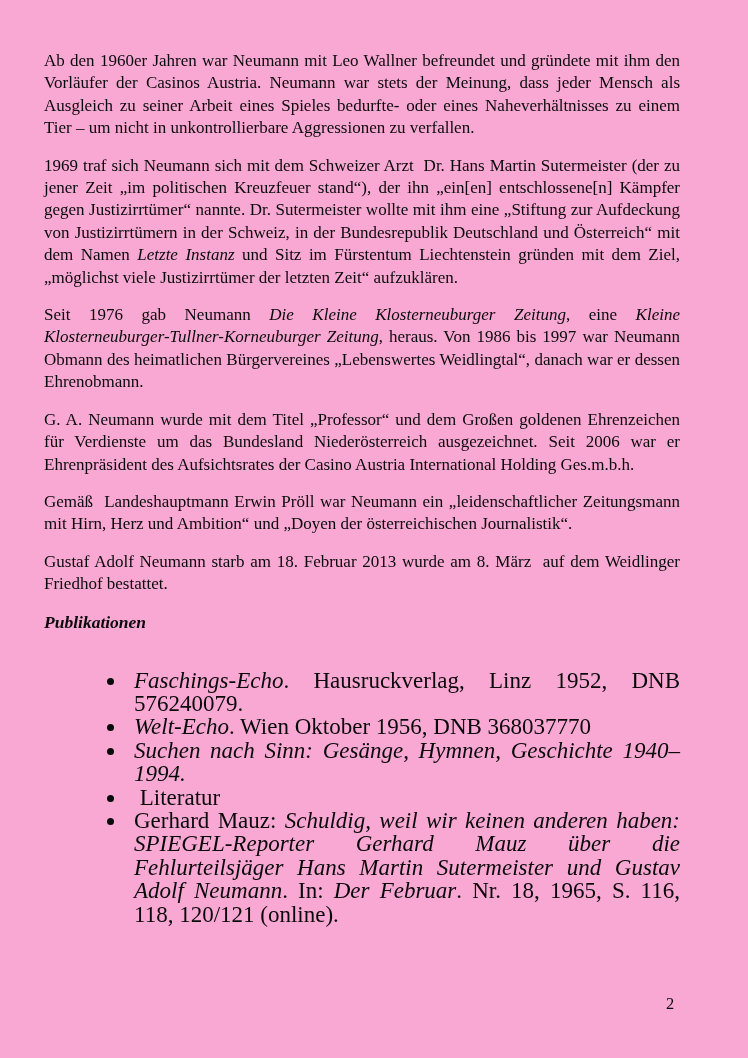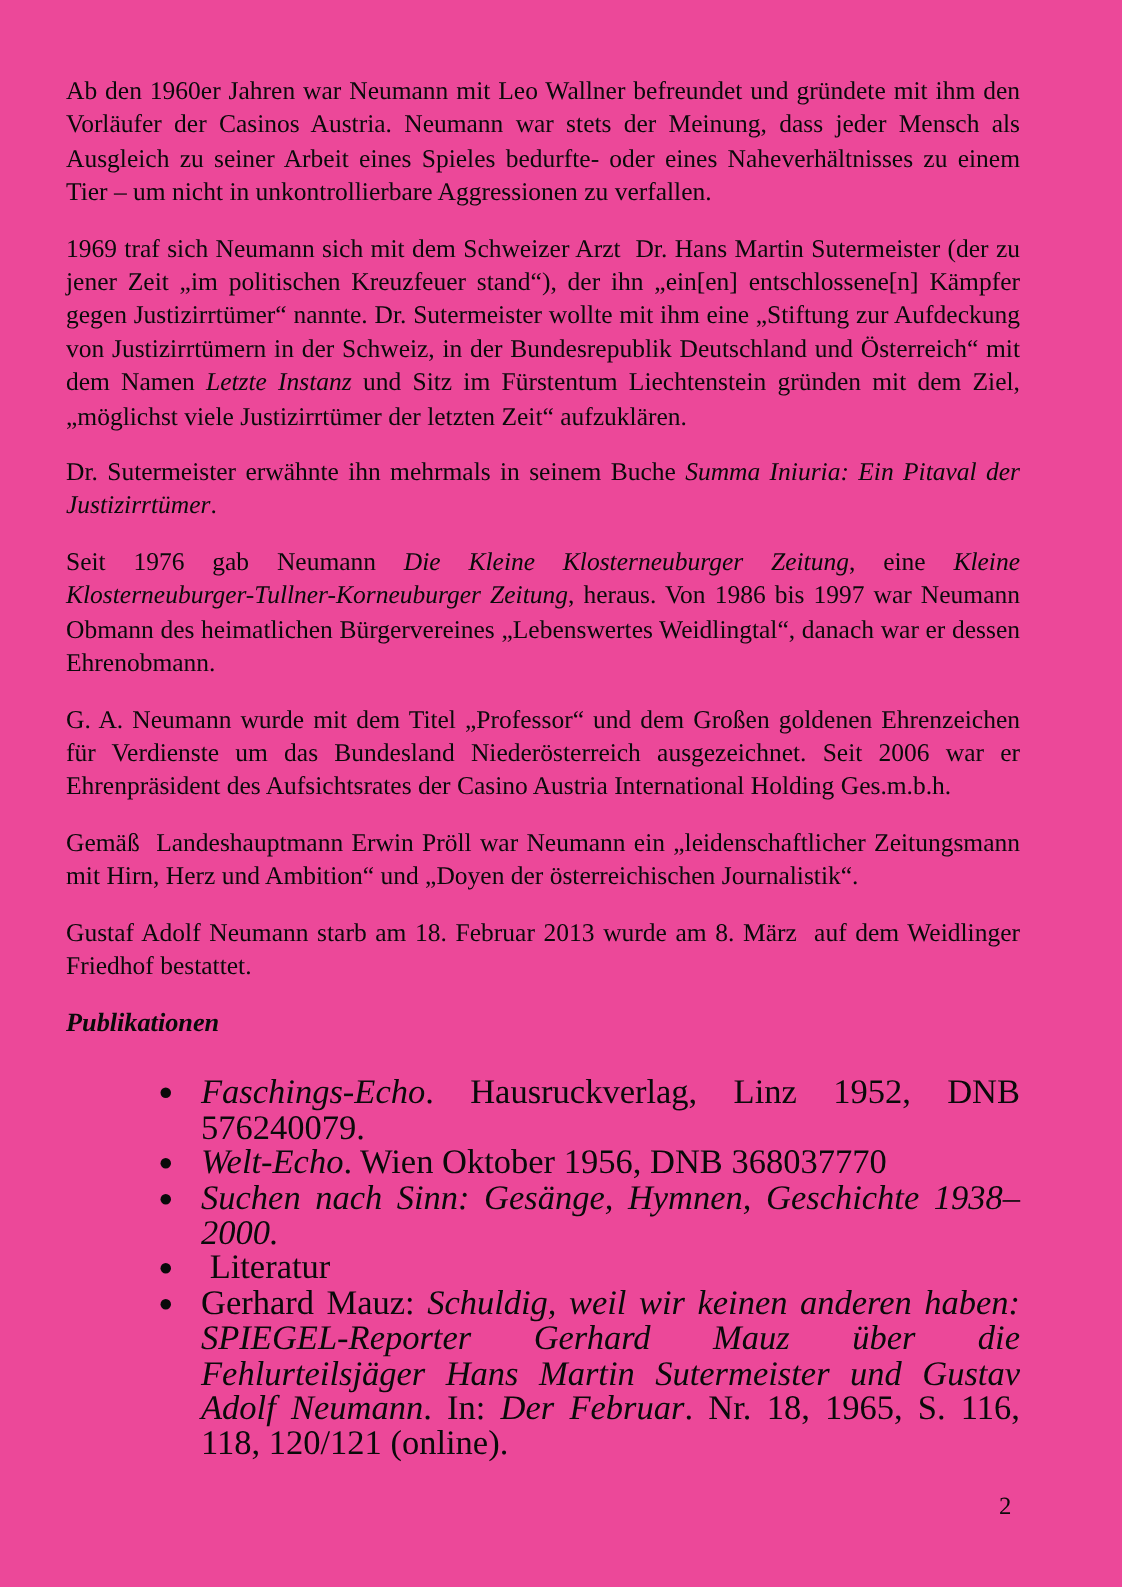--- a/index.html
+++ b/index.html
@@ -4,41 +4,41 @@
 <style>
   html, body {
     margin: 0;
     padding: 0;
     background: #ffffff;
   }
   .page {
     position: relative;
     width: 748px;
     height: 1058px;
-    background: #ec4899;
+    background: #f9a8d4;
     color: #0a0a0a;
     font-family: "Liberation Serif", "DejaVu Serif", serif;
     overflow: hidden;
   }
   .doc-body {
     position: absolute;
     left: 44px;
     top: 50px;
     width: 636px;
   }
   p.para {
     margin: 0 0 15px 0;
     font-size: 17px;
     line-height: 22.4px;
     text-align: justify;
   }
   .i { font-style: italic; }
   .b { font-weight: 700; }
   h2.pub-heading {
-    margin: 5px 0 24px 0;
+    margin: 5px 0 36px 0;
     font-size: 17.5px;
     line-height: 22px;
     font-weight: 700;
     font-style: italic;
   }
   ul.doc-list {
     margin: 0;
     padding: 0 0 0 83px;
     list-style: disc outside;
   }
@@ -56,28 +56,27 @@
     line-height: 22px;
   }
 </style>
 </head>
 <body>
 
 <div class="page">
   <div class="doc-body">
     <p class="para"><span>Ab den 1960er Jahren war Neumann mit Leo Wallner befreundet und gründete mit ihm den Vorläufer der Casinos Austria. Neumann war stets der Meinung, dass jeder Mensch als Ausgleich zu seiner Arbeit eines Spieles bedurfte- oder eines Naheverhältnisses zu einem Tier – um nicht in unkontrollierbare Aggressionen zu verfallen.</span></p>
     <p class="para"><span>1969 traf sich Neumann sich mit dem Schweizer Arzt&nbsp; Dr. Hans Martin Sutermeister (der zu jener Zeit „im politischen Kreuzfeuer stand“), der ihn „ein[en] entschlossene[n] Kämpfer gegen Justizirrtümer“ nannte. Dr. Sutermeister wollte mit ihm eine „Stiftung zur Aufdeckung von Justizirrtümern in der Schweiz, in der Bundesrepublik Deutschland und Österreich“ mit dem Namen </span><span class="i">Letzte Instanz</span><span> und Sitz im Fürstentum Liechtenstein gründen mit dem Ziel, „möglichst viele Justizirrtümer der letzten Zeit“ aufzuklären.</span></p>
-    <p class="para"><span>Dr. Sutermeister erwähnte ihn mehrmals in seinem Buche </span><span class="i">Summa Iniuria: Ein Pitaval der Justizirrtümer</span><span>.</span></p>
     <p class="para"><span>Seit 1976 gab Neumann </span><span class="i">Die Kleine Klosterneuburger Zeitung</span><span>, eine </span><span class="i">Kleine Klosterneuburger-Tullner-Korneuburger Zeitung</span><span>, heraus. Von 1986 bis 1997 war Neumann Obmann des heimatlichen Bürgervereines „Lebenswertes Weidlingtal“, danach war er dessen Ehrenobmann.</span></p>
     <p class="para"><span>G. A. Neumann wurde mit dem Titel „Professor“ und dem Großen goldenen Ehrenzeichen für Verdienste um das Bundesland Niederösterreich ausgezeichnet. Seit 2006 war er Ehrenpräsident des Aufsichtsrates der Casino Austria International Holding Ges.m.b.h.</span></p>
     <p class="para"><span>Gemäß&nbsp; Landeshauptmann Erwin Pröll war Neumann ein „leidenschaftlicher Zeitungsmann mit Hirn, Herz und Ambition“ und „Doyen der österreichischen Journalistik“.</span></p>
     <p class="para"><span>Gustaf Adolf Neumann starb am 18. Februar 2013 wurde am 8. März&nbsp; auf dem Weidlinger Friedhof bestattet.</span></p>
     <h2 class="pub-heading"><span class="i b">Publikationen</span></h2>
     <ul class="doc-list">
       <li class="list-item"><span class="i">Faschings-Echo</span><span>. Hausruckverlag, Linz 1952, DNB 576240079.</span></li>
       <li class="list-item"><span class="i">Welt-Echo</span><span>. Wien Oktober 1956, DNB 368037770</span></li>
-      <li class="list-item"><span class="i">Suchen nach Sinn: Gesänge, Hymnen, Geschichte 1938–2000.</span></li>
+      <li class="list-item"><span class="i">Suchen nach Sinn: Gesänge, Hymnen, Geschichte 1940–1994.</span></li>
       <li class="list-item"><span>&nbsp;Literatur</span></li>
       <li class="list-item"><span>Gerhard Mauz: </span><span class="i">Schuldig, weil wir keinen anderen haben: SPIEGEL-Reporter Gerhard Mauz über die Fehlurteilsjäger Hans Martin Sutermeister und Gustav Adolf Neumann</span><span>. In: </span><span class="i">Der Februar</span><span>. Nr. 18, 1965, S. 116, 118, 120/121 (online).</span></li>
     </ul>
   </div>
   <div class="page-number">2</div>
 </div>
 
 </body></html>

